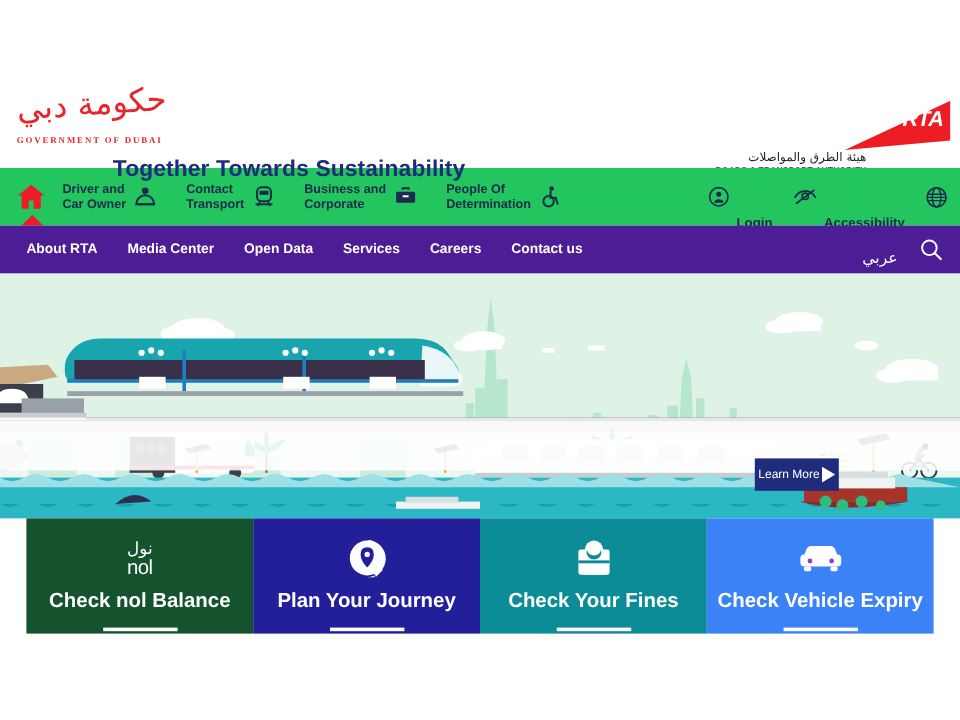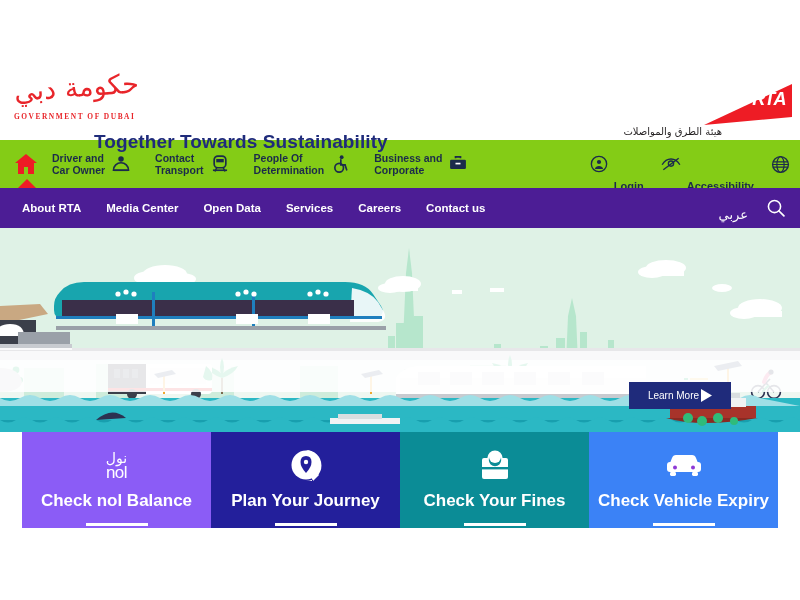--- a/index.html
+++ b/index.html
@@ -104,21 +104,21 @@
     font-family: "Liberation Sans", sans-serif;
   }
 
   
   .main-nav {
     position: absolute;
     left: 0;
     top: 140px;
     width: 800px;
     height: 48px;
-    background: #84cc16;
+    background: #22c55e;
     display: flex;
     align-items: center;
   }
   .nav-home {
     width: 52px;
     display: flex;
     justify-content: center;
     align-items: center;
     height: 48px;
     position: relative;
@@ -238,21 +238,21 @@
     top: 131px;
     font-size: 19px;
     color: #1f2b7b;
     font-weight: 600;
     letter-spacing: 0.1px;
   }
   .learn-more {
     position: absolute;
     left: 629px;
     top: 382px;
-    width: 102px;
+    width: 70px;
     height: 27px;
     background: #1f2b7b;
     display: flex;
     align-items: center;
     justify-content: center;
     gap: 1px;
     cursor: pointer;
     z-index: 8;
   }
   .learn-more .lm-label {
@@ -362,37 +362,37 @@
 Transport</span>
       <svg class="nav-ic" viewBox="0 0 24 24">
         <rect x="5" y="2.5" width="14" height="14" rx="4.5" fill="none" stroke="#1b2b4b" stroke-width="2"></rect>
         <rect x="7.5" y="6" width="9" height="4" fill="#1b2b4b"></rect>
         <path d="M3.5 19.5 L20.5 19.5" stroke="#1b2b4b" stroke-width="2"></path>
         <path d="M8 16.5 L6 21 M16 16.5 L18 21" stroke="#1b2b4b" stroke-width="1.8"></path>
       </svg>
     </div>
 
     <div class="nav-item">
+      <span class="nav-label">Business and
+Corporate</span>
+      <svg class="nav-ic" viewBox="0 0 24 24">
+        <path d="M9 5 L9 3.5 L15 3.5 L15 5" fill="none" stroke="#1b2b4b" stroke-width="2"></path>
+        <rect x="2.5" y="7" width="19" height="11" rx="1.5" fill="#1b2b4b"></rect>
+        <rect x="9" y="10.5" width="6" height="2" fill="#ffffff"></rect>
+      </svg>
+    </div>
+
+    <div class="nav-item">
       <span class="nav-label">People Of
 Determination</span>
       <svg class="nav-ic" viewBox="0 0 24 24">
         <circle cx="14" cy="3.8" r="2.3" fill="#1b2b4b"></circle>
         <path d="M13 7 L13 13 L18 13" fill="none" stroke="#1b2b4b" stroke-width="2" stroke-linecap="round"></path>
         <path d="M18 13 L20 19" fill="none" stroke="#1b2b4b" stroke-width="2" stroke-linecap="round"></path>
         <circle cx="11" cy="16.5" r="5.2" fill="none" stroke="#1b2b4b" stroke-width="2"></circle>
-      </svg>
-    </div>
-
-    <div class="nav-item">
-      <span class="nav-label">Business and
-Corporate</span>
-      <svg class="nav-ic" viewBox="0 0 24 24">
-        <path d="M9 5 L9 3.5 L15 3.5 L15 5" fill="none" stroke="#1b2b4b" stroke-width="2"></path>
-        <rect x="2.5" y="7" width="19" height="11" rx="1.5" fill="#1b2b4b"></rect>
-        <rect x="9" y="10.5" width="6" height="2" fill="#ffffff"></rect>
       </svg>
     </div>
 
     <div class="nav-right">
       <div class="ritem">
         <svg width="18" height="18" viewBox="0 0 24 24">
           <circle cx="12" cy="12" r="10.2" fill="none" stroke="#1b2b4b" stroke-width="1.8"></circle>
           <circle cx="12" cy="9.3" r="2.8" fill="#1b2b4b"></circle>
           <path d="M6.4 18.5 A6 6 0 0 1 17.6 18.5 Z" fill="#1b2b4b"></path>
         </svg>
@@ -654,21 +654,21 @@
 
   <div class="learn-more">
     <span class="lm-label">Learn More</span>
     <svg width="12" height="13" viewBox="0 0 12 13">
       <path d="M1 0 L12 6.5 L1 13 Z" fill="#ffffff"></path>
     </svg>
   </div>
 
   <div class="cards">
 
-    <div class="card" style="background:#8b5cf6">
+    <div class="card" style="background:#14532d">
       <div class="c-icon">
         <div class="nol-mark">
           <span class="nol-ar">نول</span>
           <span class="nol-en">nol</span>
         </div>
       </div>
       <div class="c-label">Check nol Balance</div>
       <div class="c-rule"></div>
     </div>
 

